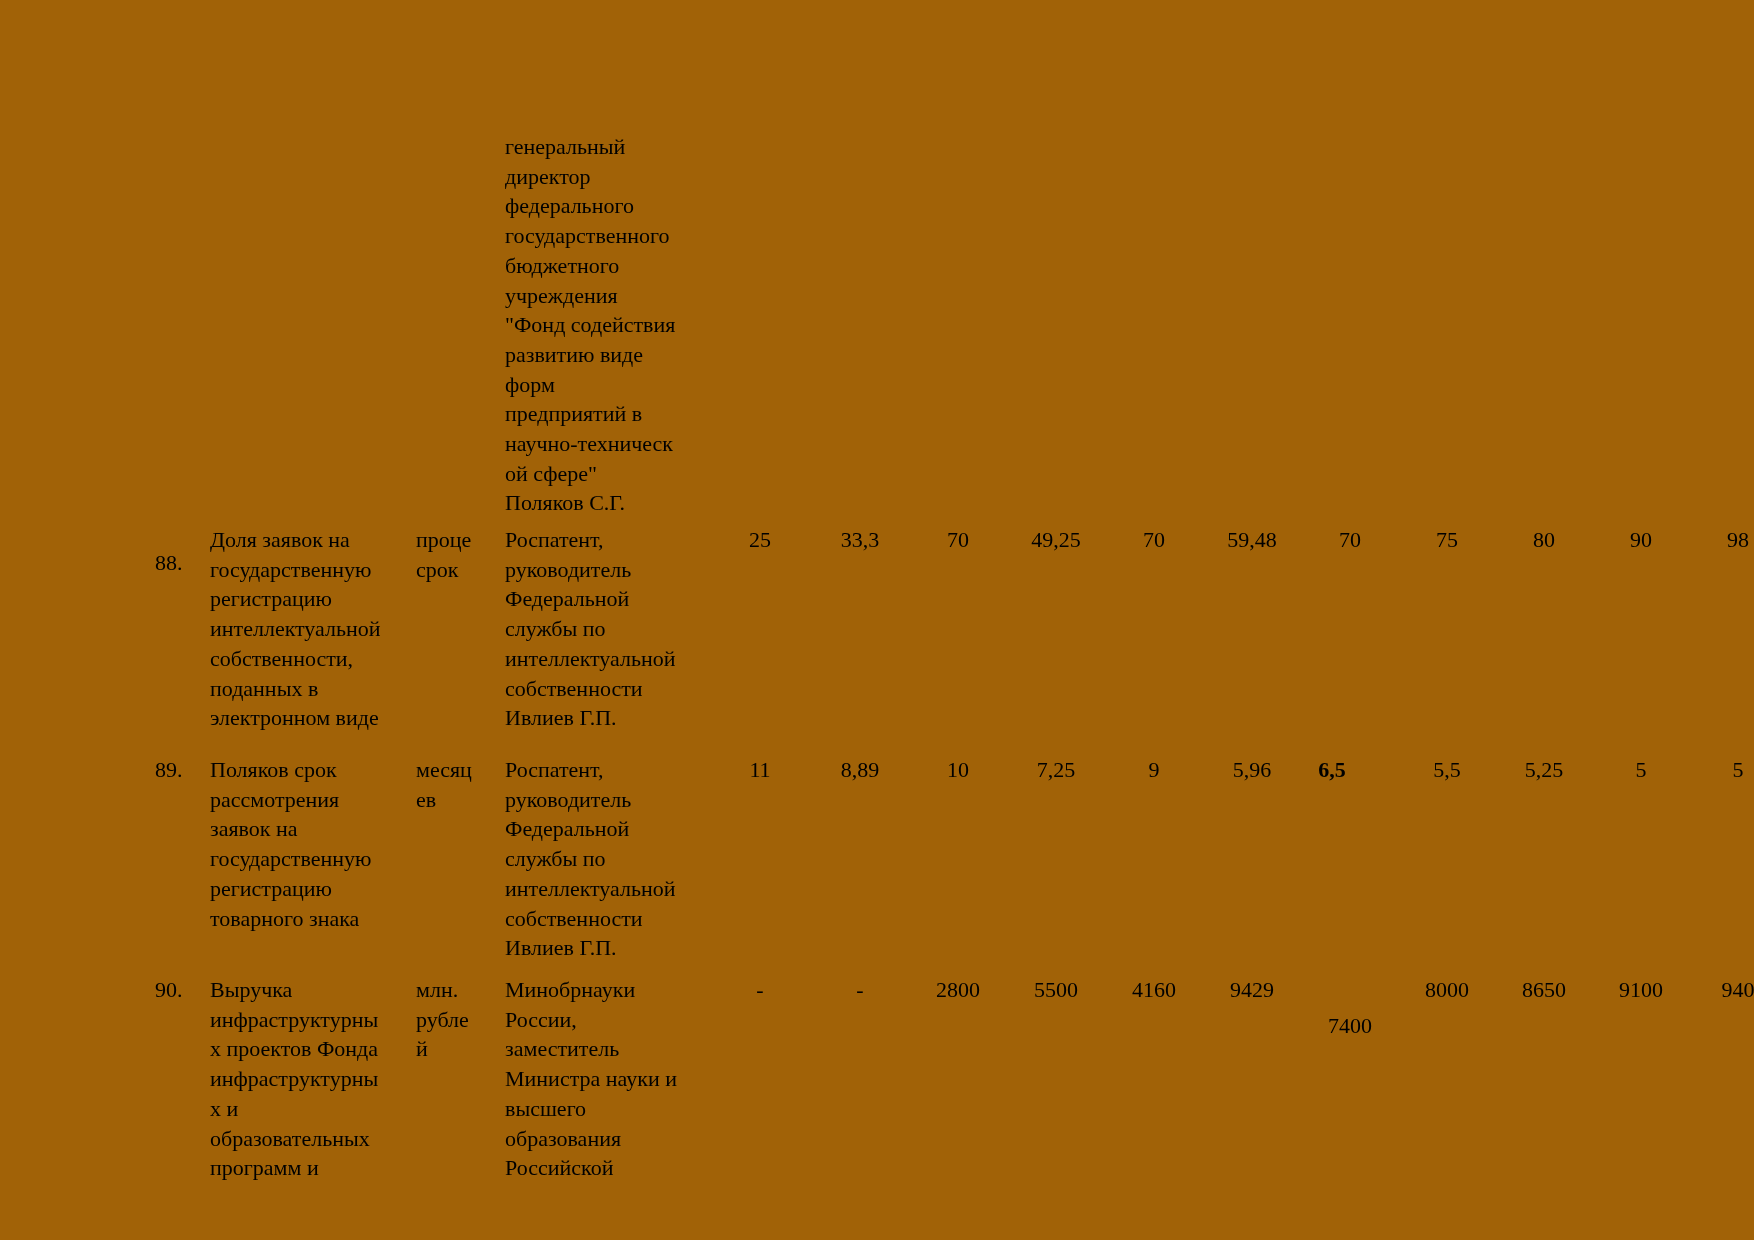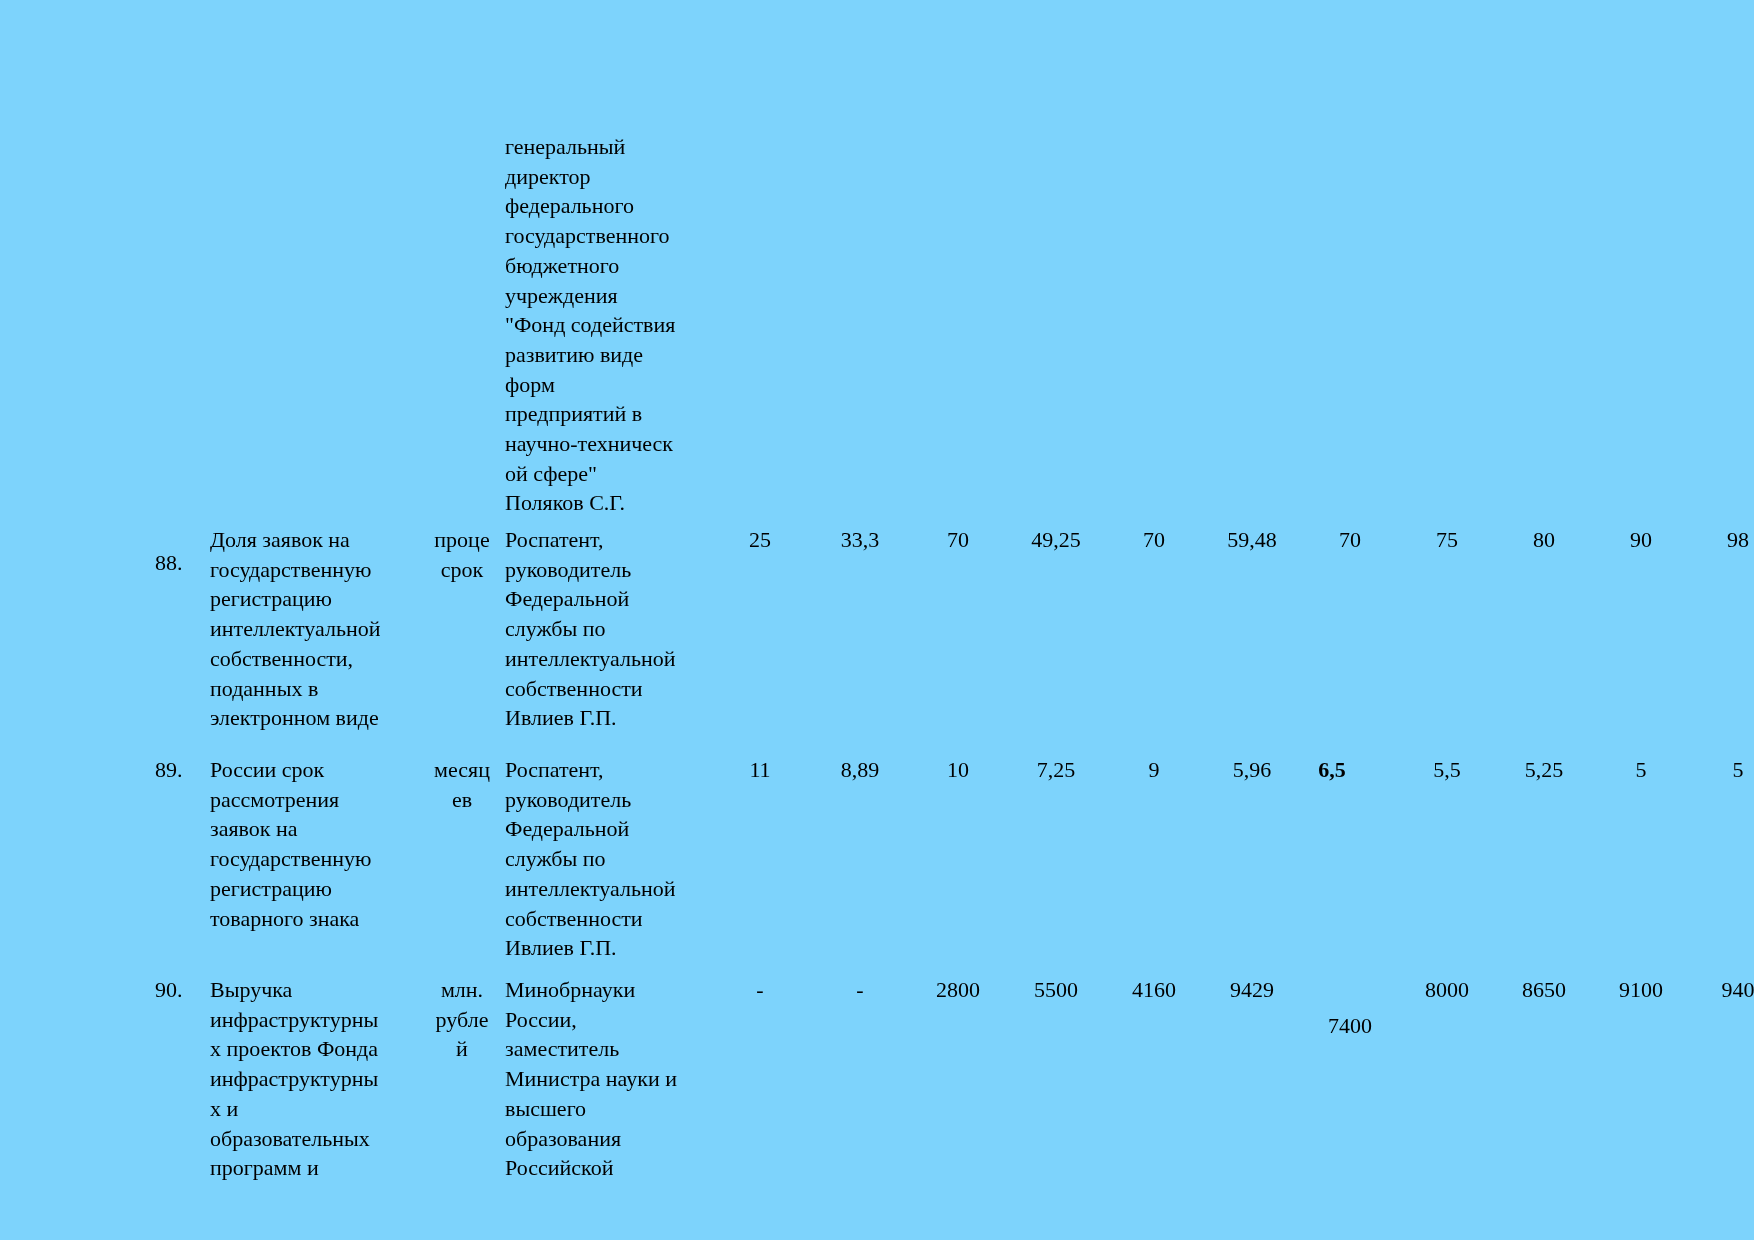--- a/index.html
+++ b/index.html
@@ -1,34 +1,34 @@
 <!DOCTYPE html>
 <html><head>
 <meta charset="utf-8">
 <style>
   html, body { margin: 0; padding: 0; }
   .page {
     position: relative;
     width: 1754px;
     height: 1240px;
-    background: #7dd3fc;
+    background: #a16207;
     color: #000000;
     font-family: "Liberation Serif", serif;
     font-size: 22px;
     line-height: 29.7px;
     overflow: hidden;
   }
   .cell {
     position: absolute;
     white-space: nowrap;
   }
   .cell .line { display: block; }
   .num-cell        { left: 155px; width: 48px;  text-align: left; }
   .indicator-cell  { left: 210px; width: 205px; text-align: left; }
-  .unit-cell       { left: 416px; width: 92px;  text-align: center; }
+  .unit-cell       { left: 416px; width: 92px;  text-align: left; }
   .responsible-cell{ left: 505px; width: 215px; text-align: left; }
   .value-cell      { width: 96px; text-align: center; }
 </style>
 </head>
 <body>
 
 <div class="page">
   <div id="table-body">
       <div class="cell responsible-cell" style="top: 132px;">
         <span class="line">генеральный</span>
@@ -74,21 +74,21 @@
       <div class="cell value-cell" style="top: 525px; left: 1008px;">49,25</div>
       <div class="cell value-cell" style="top: 525px; left: 1106px;">70</div>
       <div class="cell value-cell" style="top: 525px; left: 1204px;">59,48</div>
       <div class="cell value-cell" style="top: 525px; left: 1302px;">70</div>
       <div class="cell value-cell" style="top: 525px; left: 1399px;">75</div>
       <div class="cell value-cell" style="top: 525px; left: 1496px;">80</div>
       <div class="cell value-cell" style="top: 525px; left: 1593px;">90</div>
       <div class="cell value-cell" style="top: 525px; left: 1690px;">98</div>
       <div class="cell num-cell" style="top: 755px;">89.</div>
       <div class="cell indicator-cell" style="top: 755px;">
-        <span class="line">России срок</span>
+        <span class="line">Поляков срок</span>
         <span class="line">рассмотрения</span>
         <span class="line">заявок на</span>
         <span class="line">государственную</span>
         <span class="line">регистрацию</span>
         <span class="line">товарного знака</span>
       </div>
       <div class="cell unit-cell" style="top: 755px;">
         <span class="line">месяц</span>
         <span class="line">ев</span>
       </div>

